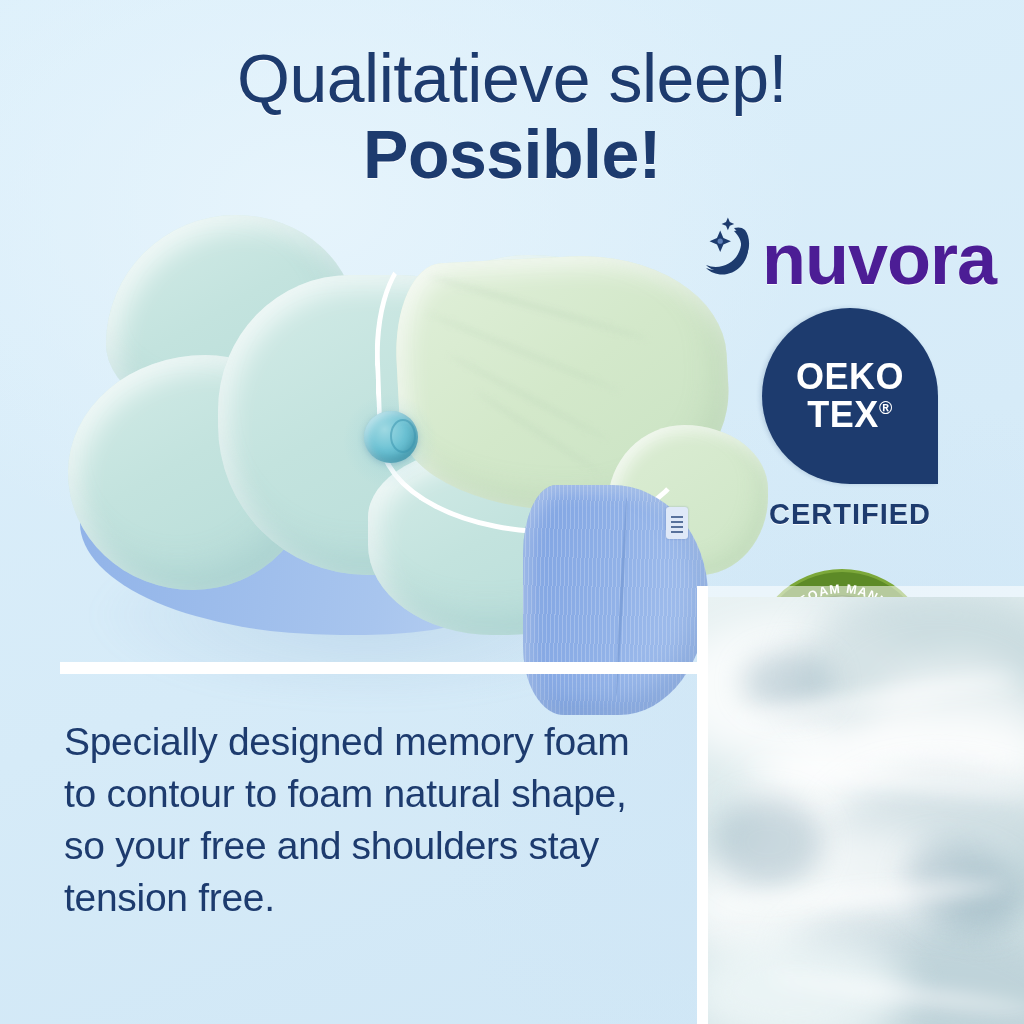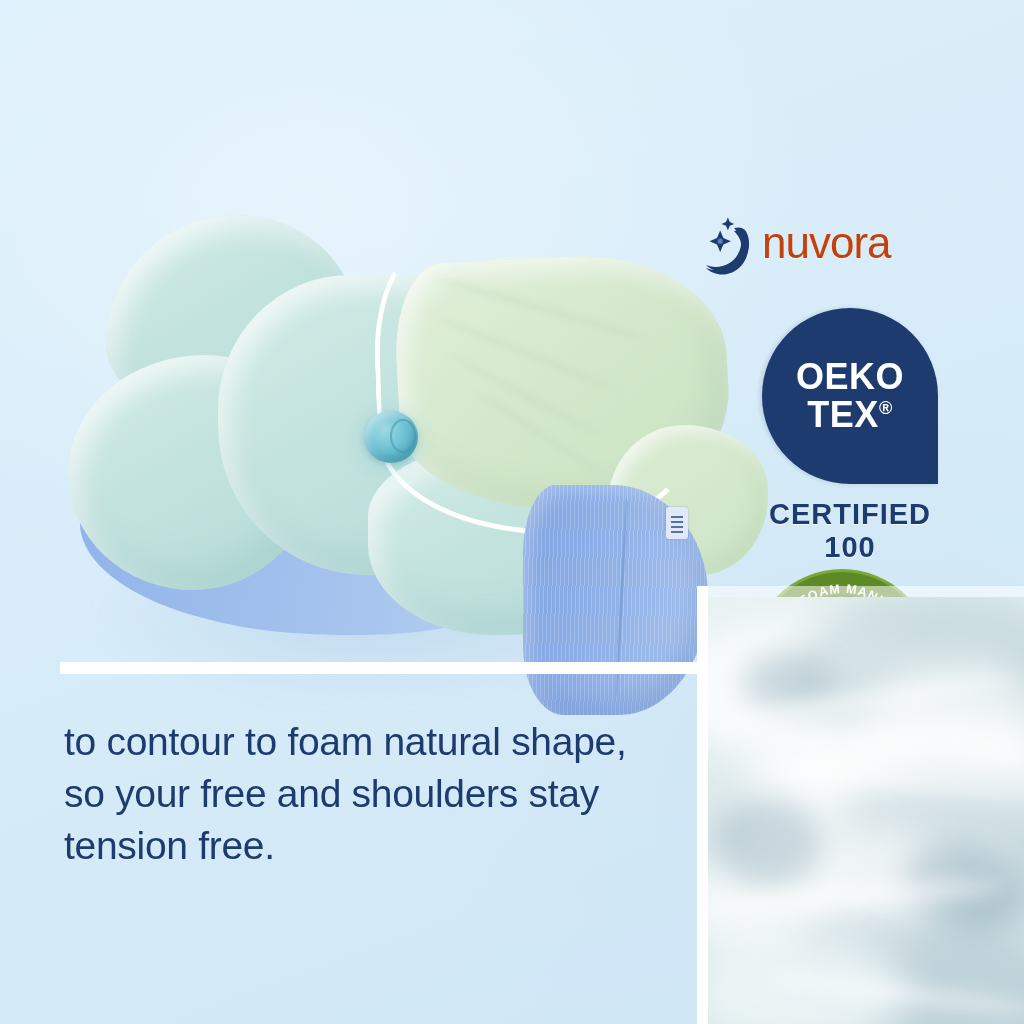--- a/index.html
+++ b/index.html
@@ -260,23 +260,23 @@
     left: 690px;
     top: 212px;
     width: 300px;
     height: 80px;
   }
   .moon-wrap { position: absolute; left: 0; top: 4px; width: 74px; height: 70px; }
   .brand-name {
     position: absolute;
     left: 72px;
     top: 6px;
-    font-size: 44px;
-    font-weight: 400;
-    color: #c2410c;
+    font-size: 72px;
+    font-weight: 700;
+    color: #4c1d95;
     letter-spacing: -1px;
     text-shadow: 0 1px 0 rgba(255,255,255,0.8);
   }
 
   
   .oeko {
     position: absolute;
     left: 750px;
     top: 308px;
     width: 200px;
@@ -389,20 +389,24 @@
   .fd2 { left: 5px;   top: 200px; width: 110px; height: 90px; }
   .fd3 { left: 195px; top: 250px; width: 120px; height: 80px; transform: rotate(20deg); }
 </style>
 </head>
 <body>
 
 <div id="canvas">
 
   <div class="bg-wash"></div>
 
+  <div class="headline">
+    <span class="headline-line1">Qualitatieve sleep!</span>
+    <span class="headline-line2">Possible!</span>
+  </div>
 
   <div class="pillow-stage">
     <div class="pillow-shadow"></div>
     <div class="pillow-blue-back"></div>
 
     <div class="pillow-body">
       <div class="lobe lobe-tl"></div>
       <div class="lobe lobe-bl"></div>
       <div class="lobe lobe-mid"></div>
       <div class="lobe lobe-br"></div>
@@ -444,21 +448,20 @@
   <div class="oeko">
     <div class="oeko-drop">
       <div class="oeko-text">
         <div class="oeko-line1">OEKO</div>
         <div class="oeko-line2">
           <span>TEX</span><span class="oeko-reg">®</span>
         </div>
       </div>
     </div>
     <div class="oeko-std">CERTIFIED</div>
-    <div class="oeko-100">100</div>
   </div>
 
   <div class="certipur">
     <svg width="186" height="186" viewBox="0 0 186 186" aria-hidden="true">
       <defs>
         <path id="ringTop" d="M 26 93 A 67 67 0 0 1 160 93" fill="none"></path>
         <path id="ringBot" d="M 30 93 A 63 63 0 0 0 156 93" fill="none"></path>
       </defs>
       <circle cx="93" cy="93" r="91" fill="#7ca83a"></circle>
       <circle cx="93" cy="93" r="88" fill="#5d8a27"></circle>
@@ -496,18 +499,19 @@
     <div class="foam-dark fd1"></div>
     <div class="foam-dark fd2"></div>
     <div class="foam-dark fd3"></div>
     <div class="foam-streak fs1"></div>
     <div class="foam-streak fs2"></div>
     <div class="foam-streak fs3"></div>
     <div class="foam-streak fs4"></div>
   </div>
 
   <div class="description">
+    <span class="line">Specially designed memory foam</span>
     <span class="line">to contour to foam natural shape,</span>
     <span class="line">so your free and shoulders stay</span>
     <span class="line">tension free.</span>
   </div>
 
 </div>
 
 </body></html>

